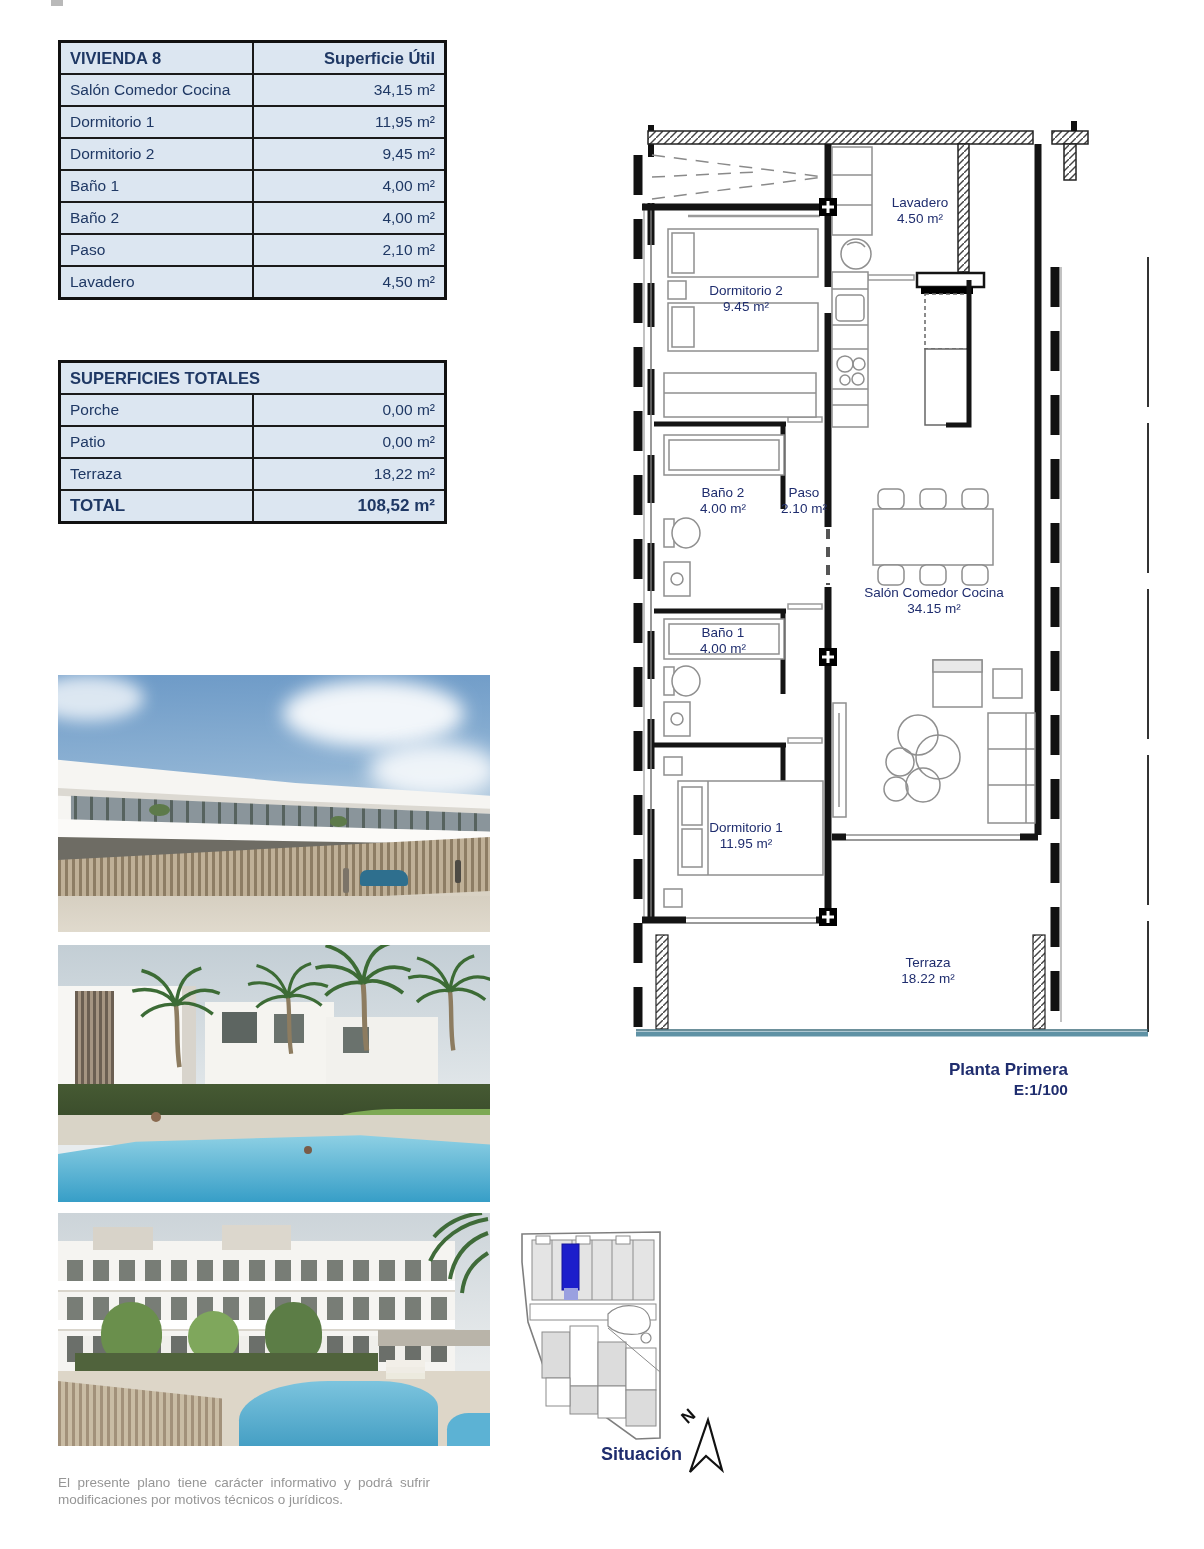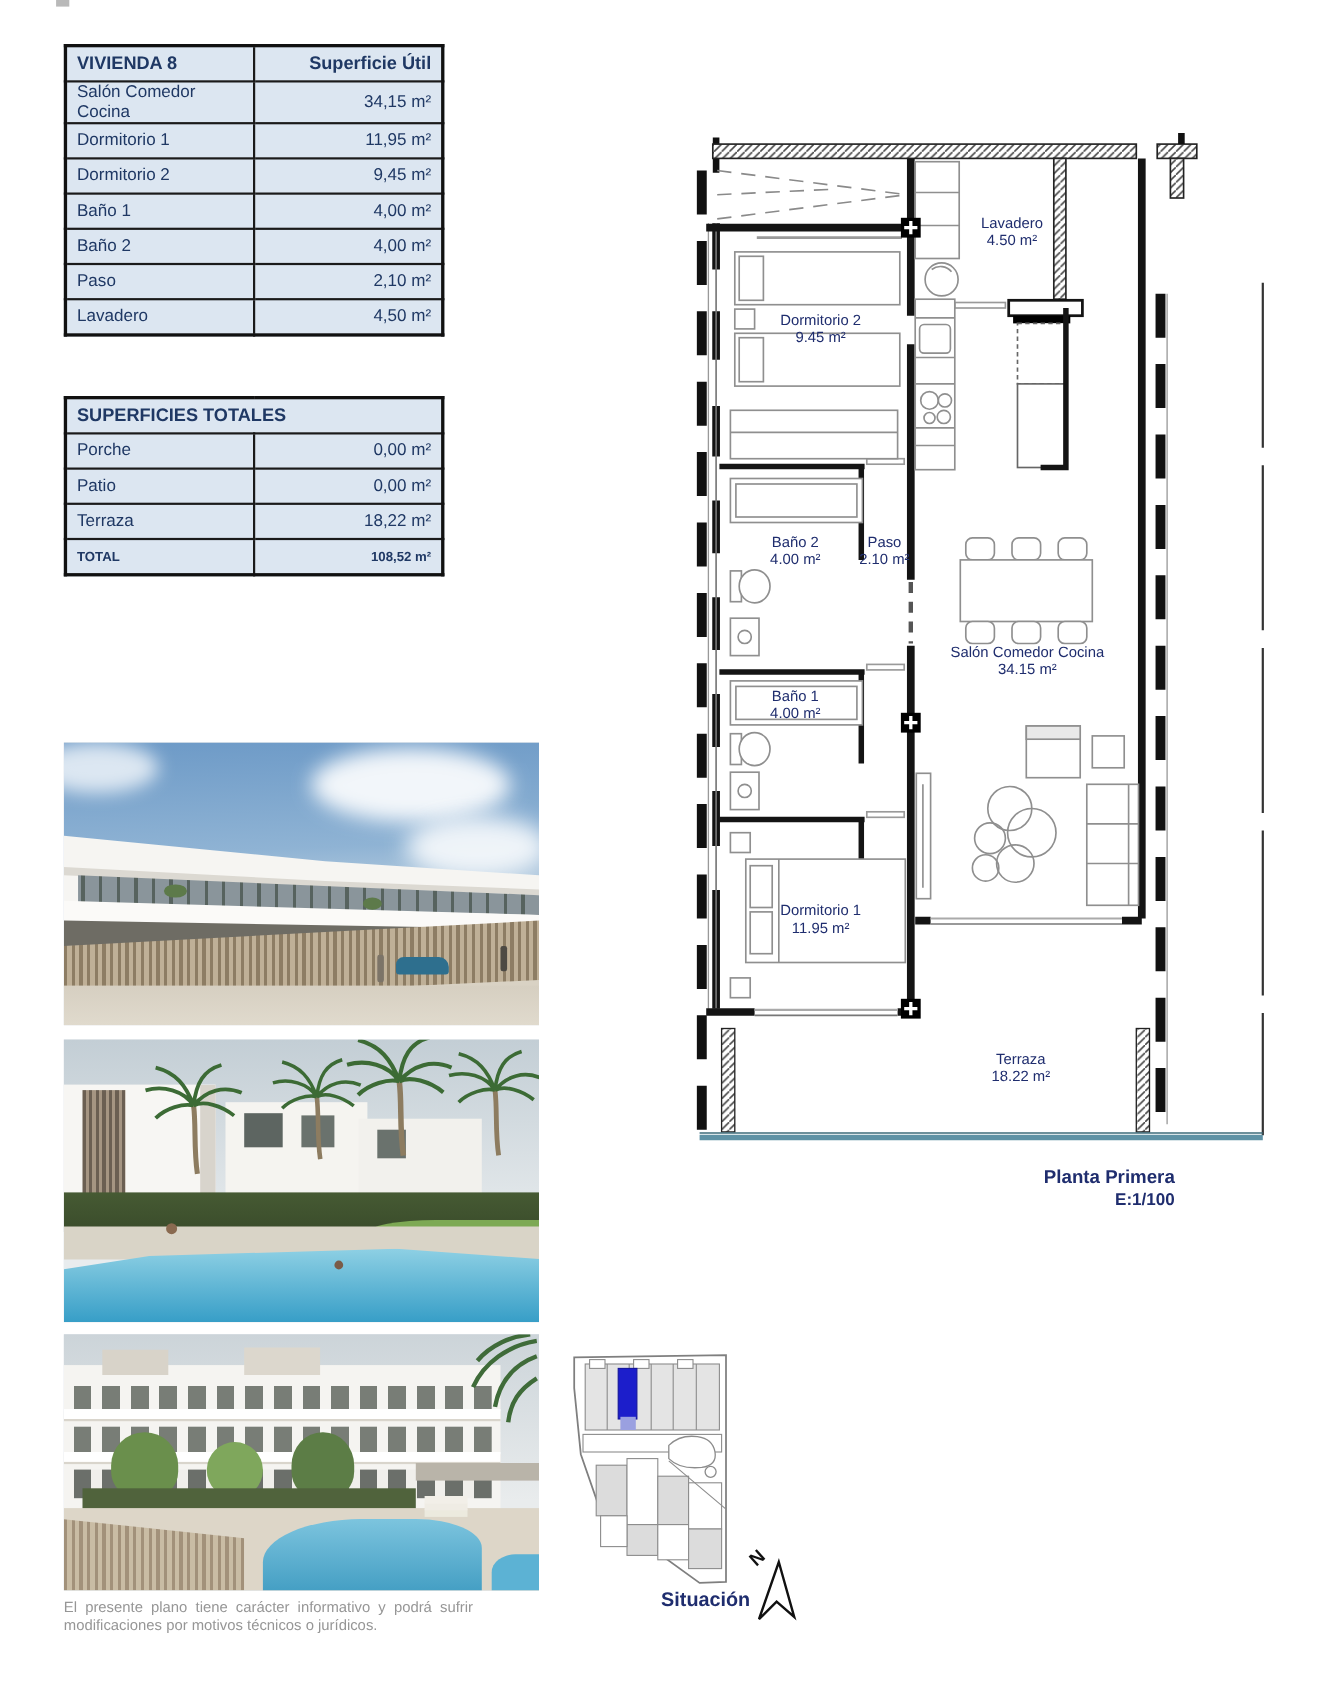--- a/index.html
+++ b/index.html
@@ -1,29 +1,29 @@
 <!DOCTYPE html>
 <html><head>
 <meta charset="utf-8">
 <style>
   html,body{margin:0;padding:0;background:#ffffff;}
   body{width:1204px;height:1549px;position:relative;font-family:"Liberation Sans",sans-serif;overflow:hidden;}
   .abs{position:absolute;}
   
-  table.spec{border-collapse:collapse;width:346px;table-layout:fixed;background:#dce6f1;color:#1f3864;}
+  table.spec{border-collapse:collapse;width:389px;table-layout:fixed;background:#dce6f1;color:#1f3864;}
   table.spec td{border:2px solid #1a1a1a;height:30px;font-size:15.5px;padding:0 9px;}
   table.spec tr.hdr td{font-weight:bold;font-size:16.5px;}
   table.spec td.val{text-align:right;}
   table.spec{border:3px solid #111;}
-  table.spec tr.total td{font-weight:bold;font-size:12px;}
+  table.spec tr.total td{font-weight:bold;font-size:17px;}
   
   .planlbl{fill:#1f2d6e;font-size:13.5px;font-family:"Liberation Sans",sans-serif;}
   .plancap{fill:#1f2d6e;font-weight:bold;font-family:"Liberation Sans",sans-serif;}
   
-  .disc{color:#969696;font-size:13.5px;line-height:17px;width:372px;}
+  .disc{color:#969696;font-size:13.5px;line-height:17px;width:372px;margin-top:22px;}
   .disc .j{text-align:justify;text-align-last:justify;}
   
   .photo{overflow:hidden;background:#cfd8de;}
   .photo>div{position:absolute;}
   
   .sitlbl{color:#1f2d6e;font-weight:bold;font-size:18px;}
 </style>
 </head>
 <body>
 

